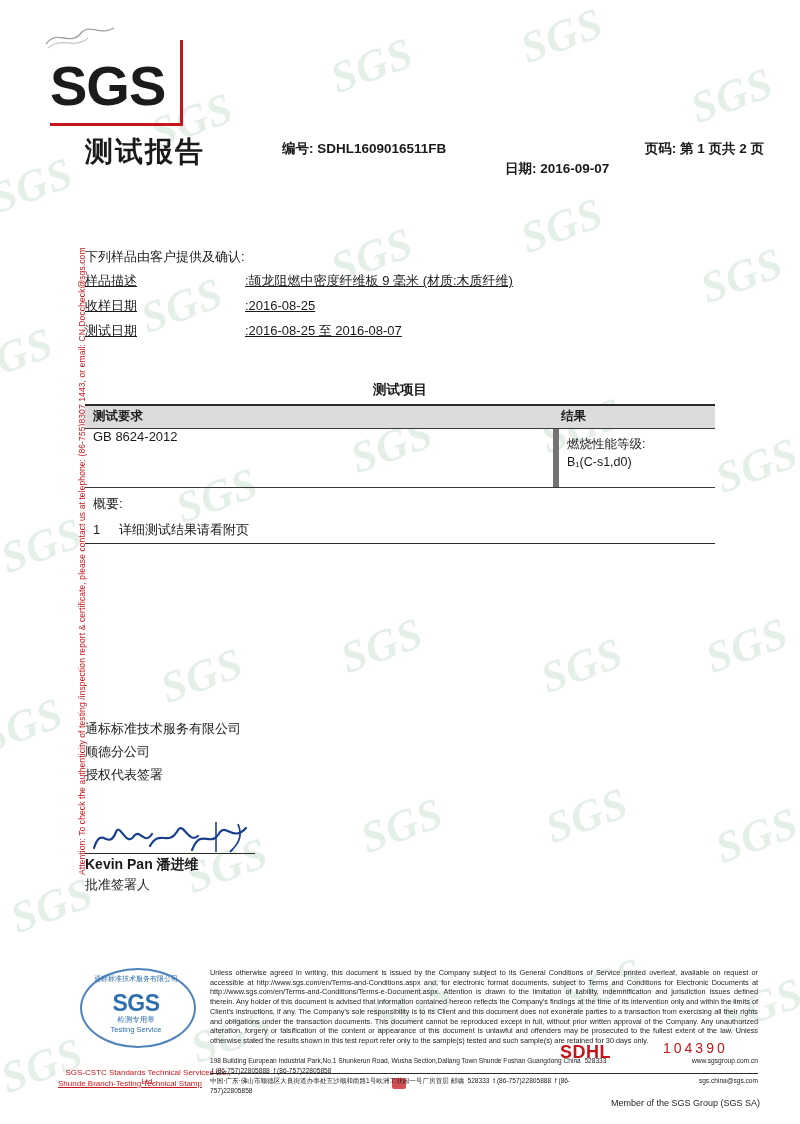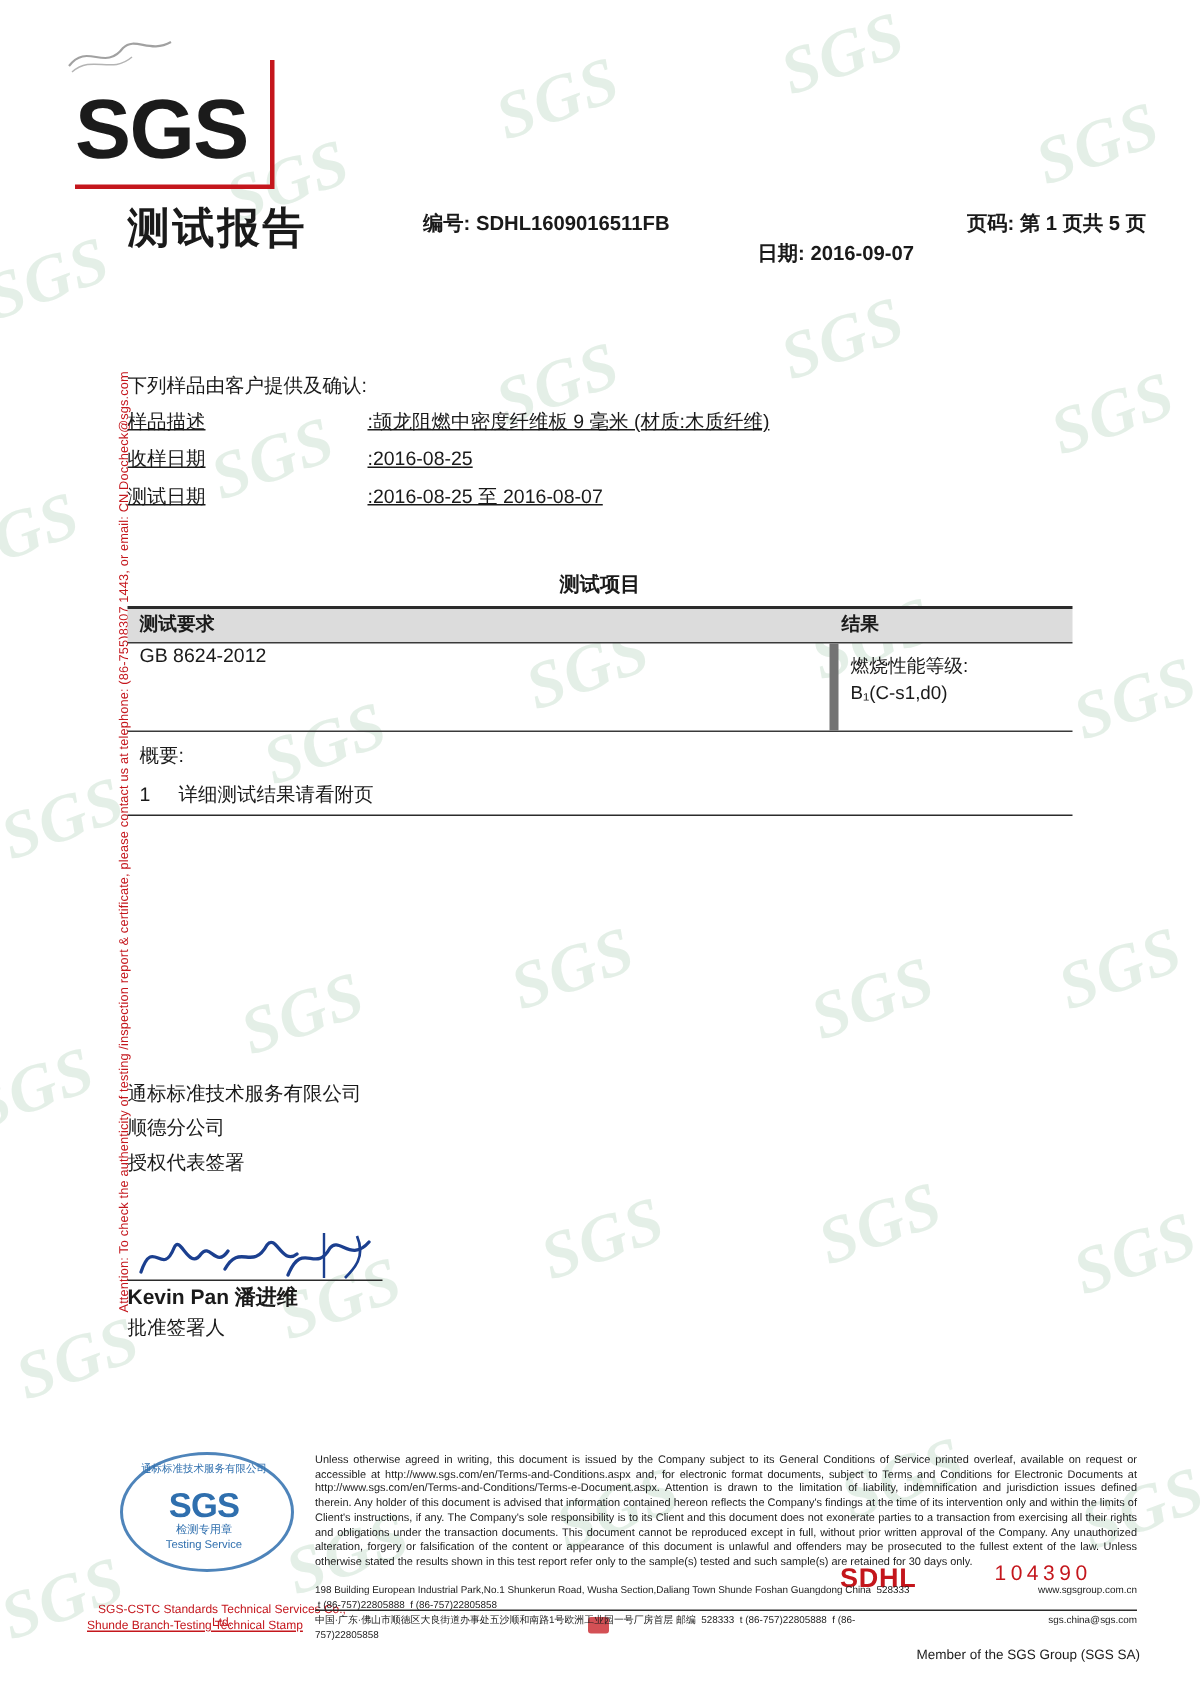--- a/index.html
+++ b/index.html
@@ -450,21 +450,21 @@
   <div class="hdr-no">
     <span>编号:</span>
     <span>SDHL1609016511FB</span>
   </div>
   <div class="hdr-date">
     <span>日期:</span>
     <span>2016-09-07</span>
   </div>
   <div class="hdr-page">
     <span>页码:</span>
-    <span>第 1 页共 5 页</span>
+    <span>第 1 页共 2 页</span>
   </div>
 
 
   <div class="sample-intro">下列样品由客户提供及确认:</div>
   <div class="sample-rows">
     <div class="srow">
       <div class="k">样品描述</div>
       <div class="v">:颉龙阻燃中密度纤维板 9 毫米 (材质:木质纤维)</div>
     </div>
     <div class="srow">

